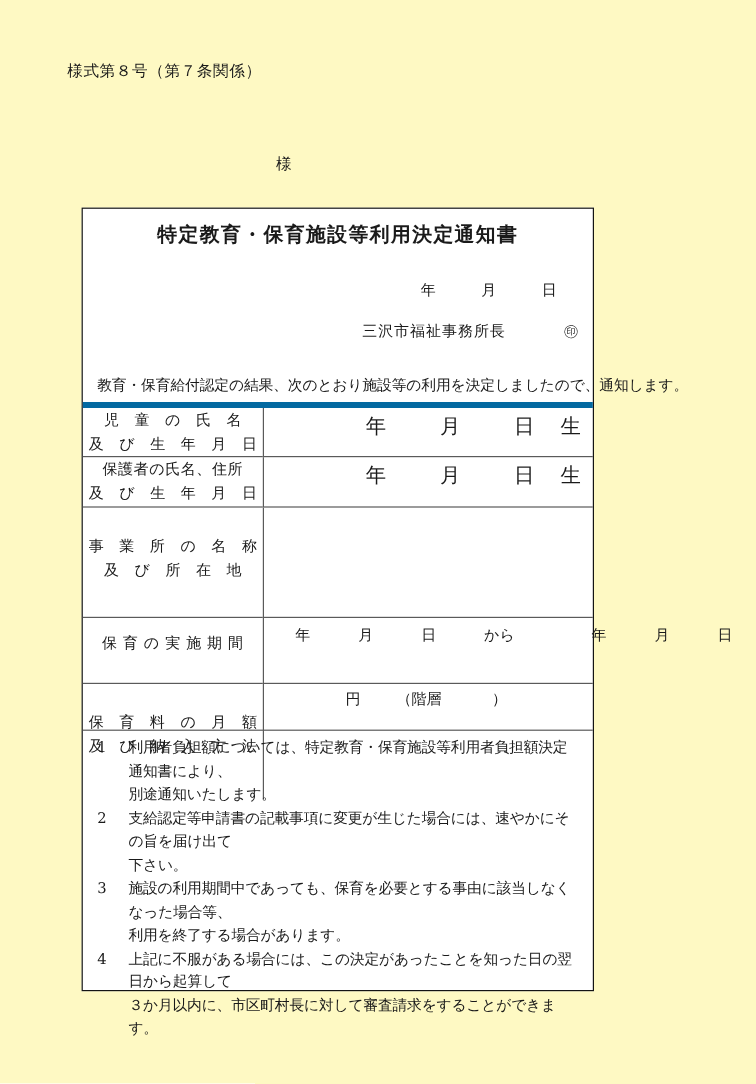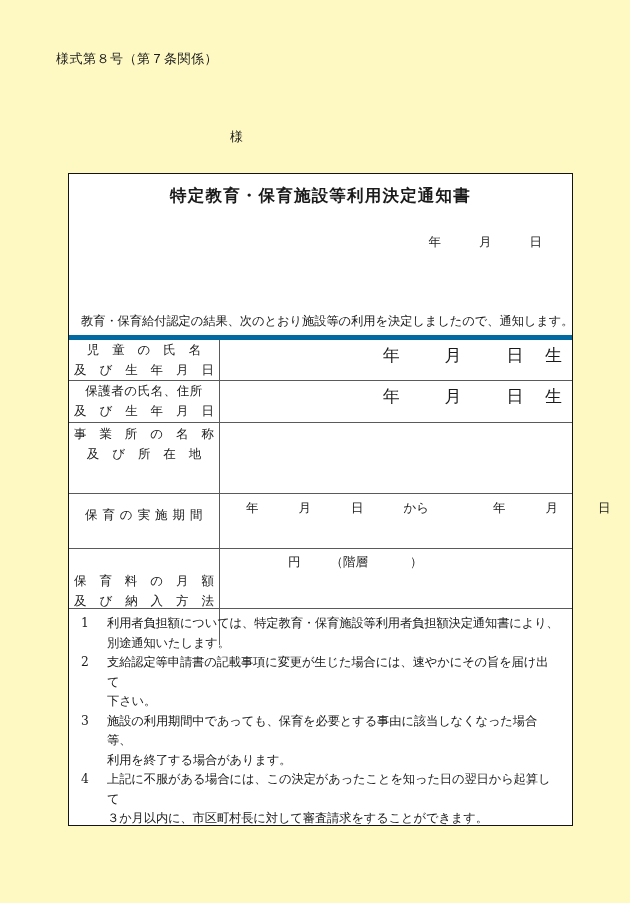--- a/index.html
+++ b/index.html
@@ -46,21 +46,21 @@
     left: 162px;
     top: 0;
     font-size: 13px;
   }
 
   
   .form-box {
     position: absolute;
     left: 68px;
     top: 173px;
-    width: 505px;
+    width: 427px;
     height: 653px;
     border: 1.6px solid #141414;
     box-sizing: border-box;
     background: #ffffff;
   }
 
   .box-inner {
     position: relative;
     width: 100%;
     height: 100%;
@@ -183,21 +183,21 @@
   .value-fee .fee-gap { display: inline-block; width: 22px; }
   .value-fee .kaiso-gap { display: inline-block; width: 34px; }
 
   
   .row-child   .cell-label, .row-child   .cell-value   { height: 40px; }
   .row-guard   .cell-label, .row-guard   .cell-value   { height: 41px; margin-left: 48px; }
   .row-office  .cell-label, .row-office  .cell-value   { height: 69px; }
   .row-period  .cell-label, .row-period  .cell-value   { height: 43px; }
   .row-fee     .cell-label, .row-fee     .cell-value   { height: 74px; }
 
-  .row-office .cell-label  { padding-top: 1px; }
+  .row-office .cell-label  { padding-top: 22px; }
   .row-period .cell-label  { padding-top: 11px; }
   .row-fee    .cell-label  { padding-top: 22px; }
 
   
   .notes {
     position: absolute;
     left: 0;
     top: 434px;
     width: 100%;
     border-top: 1px solid #5a5a5a;
@@ -240,20 +240,24 @@
       <div class="doc-title">特定教育・保育施設等利用決定通知書</div>
 
       <div class="date-line">
         <span>年</span>
         <span class="date-gap"></span>
         <span>月</span>
         <span class="date-gap"></span>
         <span>日</span>
       </div>
 
+      <div class="issuer-line">
+        <span class="issuer-name">三沢市福祉事務所長</span>
+        <span class="issuer-seal">㊞</span>
+      </div>
 
       <div class="intro-sentence">教育・保育給付認定の結果、次のとおり施設等の利用を決定しましたので、通知します。</div>
 
       <table class="form-table">
         <tbody>
           <tr class="row-child">
             <td class="cell-label">
               <span class="label-text label-spaced">児 童 の 氏 名</span>
               <span class="label-text label-spaced">及 び 生 年 月 日</span>
             </td>

